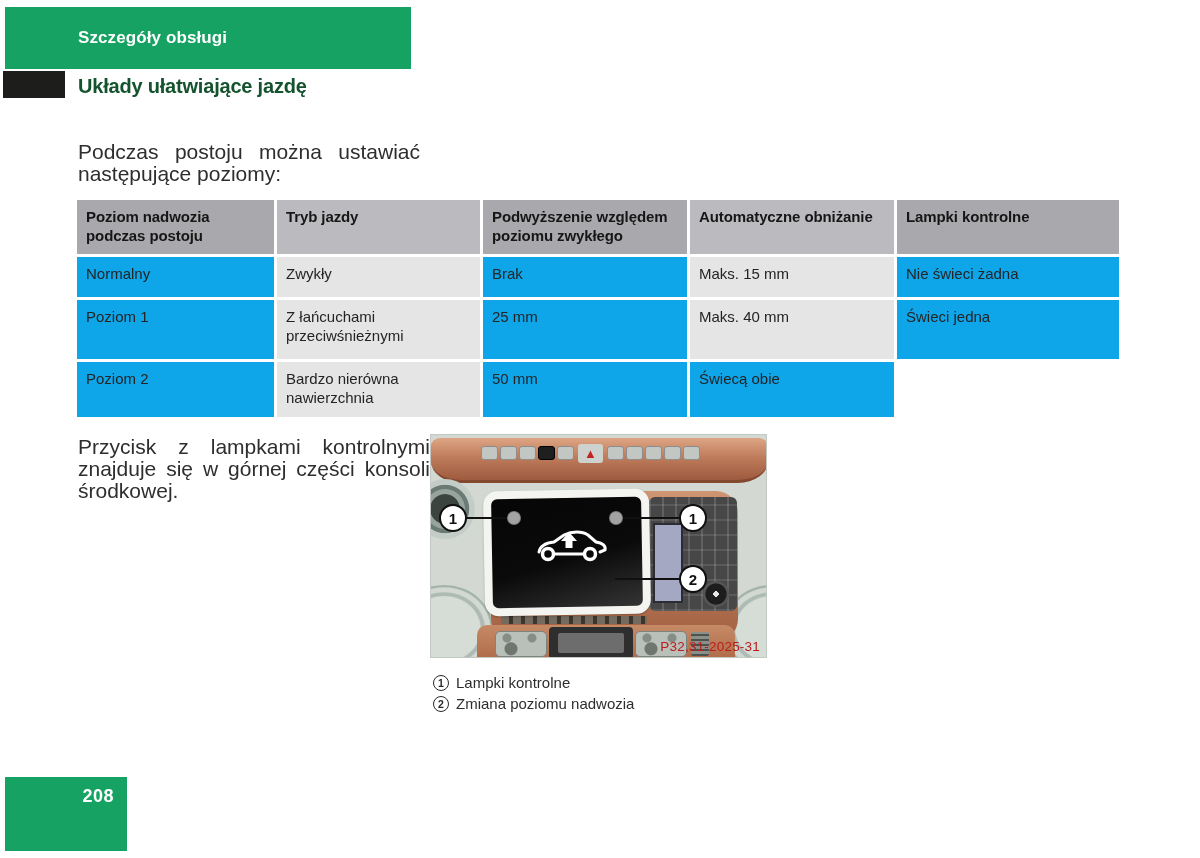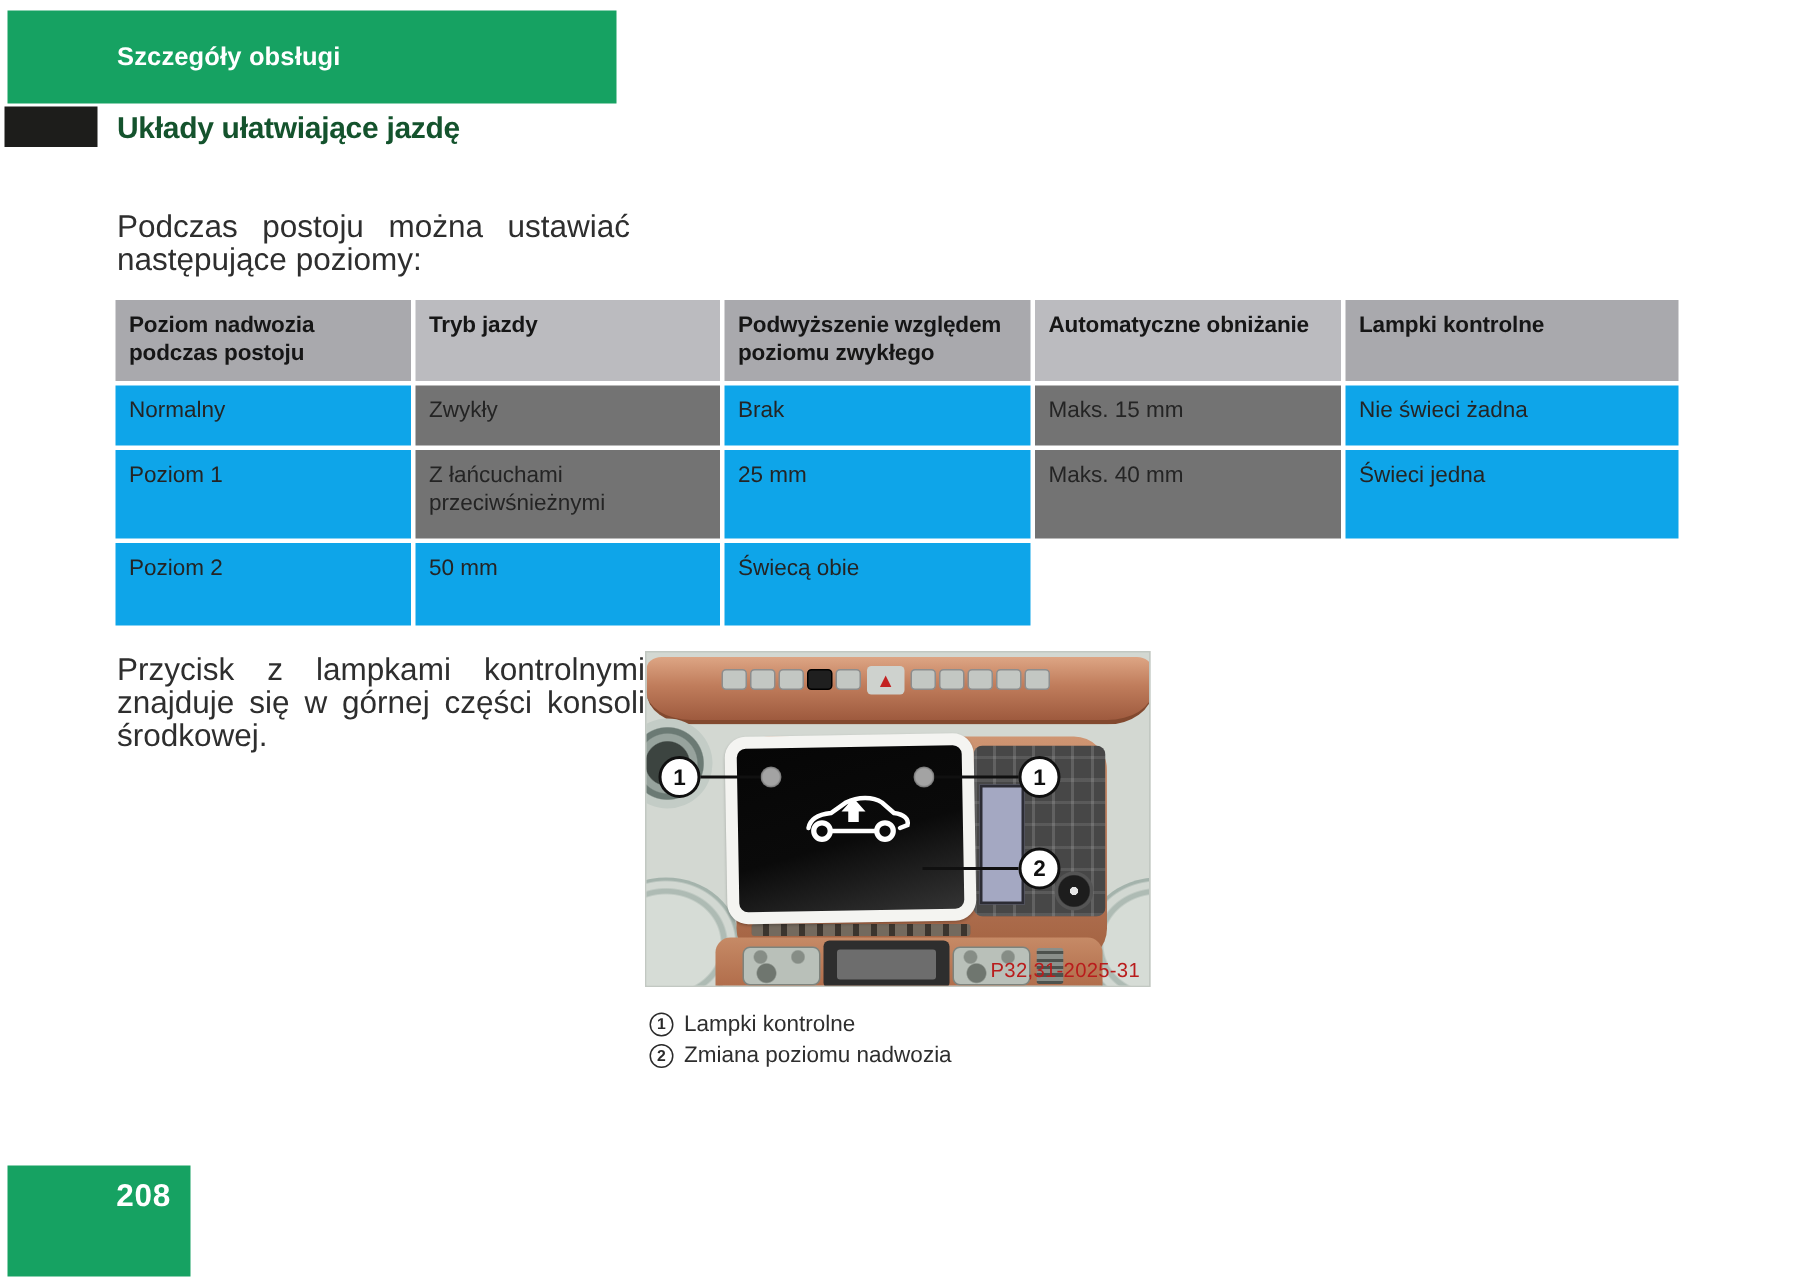--- a/index.html
+++ b/index.html
@@ -28,21 +28,21 @@
   .body-text{left:78px;top:436px;width:352px;}
   
   .htable{
     position:absolute;left:77px;top:200px;
     display:grid;grid-template-columns:197px 203px 204px 204px 222px;
     grid-template-rows:54px 40px 59px 55px;gap:3px;background:#ffffff;
   }
   .cell{padding:7px 10px 0 9px;font-size:15px;line-height:19px;color:#242424;}
   .th{font-weight:bold;color:#161616;letter-spacing:-.1px;}
   .cd{background:#a9a9ad;} .cl{background:#bbbbbf;}
-  .bd{background:#0ea5e9;} .bl{background:#737373;}
+  .bd{background:#0ea5e9;} .bl{background:#e5e5e5;}
   
   .figure{
     position:absolute;left:430px;top:434px;width:337px;height:224px;
     background:#d3d8d2;overflow:hidden;border:1px solid #c2c8c2;box-sizing:border-box;
   }
   .fig-abs{position:absolute;}
   .dash-band{
     left:0;top:3px;width:337px;height:45px;
     background:linear-gradient(180deg,#dda584 0%,#c07d5c 45%,#9e5a3e 100%);
     border-radius:10px 10px 30px 30px / 8px 8px 22px 22px;
@@ -133,21 +133,21 @@
     width:16px;height:16px;border-radius:50%;border:1.5px solid #2a2a2a;box-sizing:border-box;
     display:flex;align-items:center;justify-content:center;
     font-size:10.5px;font-weight:bold;color:#2a2a2a;margin-right:7px;flex:0 0 16px;
   }
   .legend-label{font-size:15px;color:#2e2e2e;}
   
   .page-num-box{
     position:absolute;left:5px;top:777px;width:122px;height:74px;background:#16a262;
     box-sizing:border-box;text-align:right;padding:9px 13px 0 0;
   }
-  .page-num-box span{color:#ffffff;font-weight:bold;font-size:21px;letter-spacing:.5px;}
+  .page-num-box span{color:#ffffff;font-weight:bold;font-size:18px;letter-spacing:.5px;}
 </style>
 </head>
 <body>
 
 <div class="banner">
   <span>Szczegóły obsługi</span>
 </div>
 <div class="black-tab"></div>
 <h1 class="page-title">Układy ułatwiające jazdę</h1>
 
@@ -166,20 +166,21 @@
   <div class="cell bl">Maks. 15 mm</div>
   <div class="cell bd">Nie świeci żadna</div>
 
   <div class="cell bd">Poziom 1</div>
   <div class="cell bl">Z łańcuchami przeciwśnieżnymi</div>
   <div class="cell bd">25 mm</div>
   <div class="cell bl">Maks. 40 mm</div>
   <div class="cell bd">Świeci jedna</div>
 
   <div class="cell bd">Poziom 2</div>
+  <div class="cell bl">Bardzo nierówna nawierzchnia</div>
   <div class="cell bd">50 mm</div>
   <div class="cell bd">Świecą obie</div>
 </div>
 
 <p class="para body-text">Przycisk z lampkami kontrolnymi znajduje się w górnej części konsoli środkowej.</p>
 
 <div class="figure">
   <div class="fig-abs dash-band"></div>
 
   <div class="fig-abs btn-row" style="left:50px;top:11px;">

